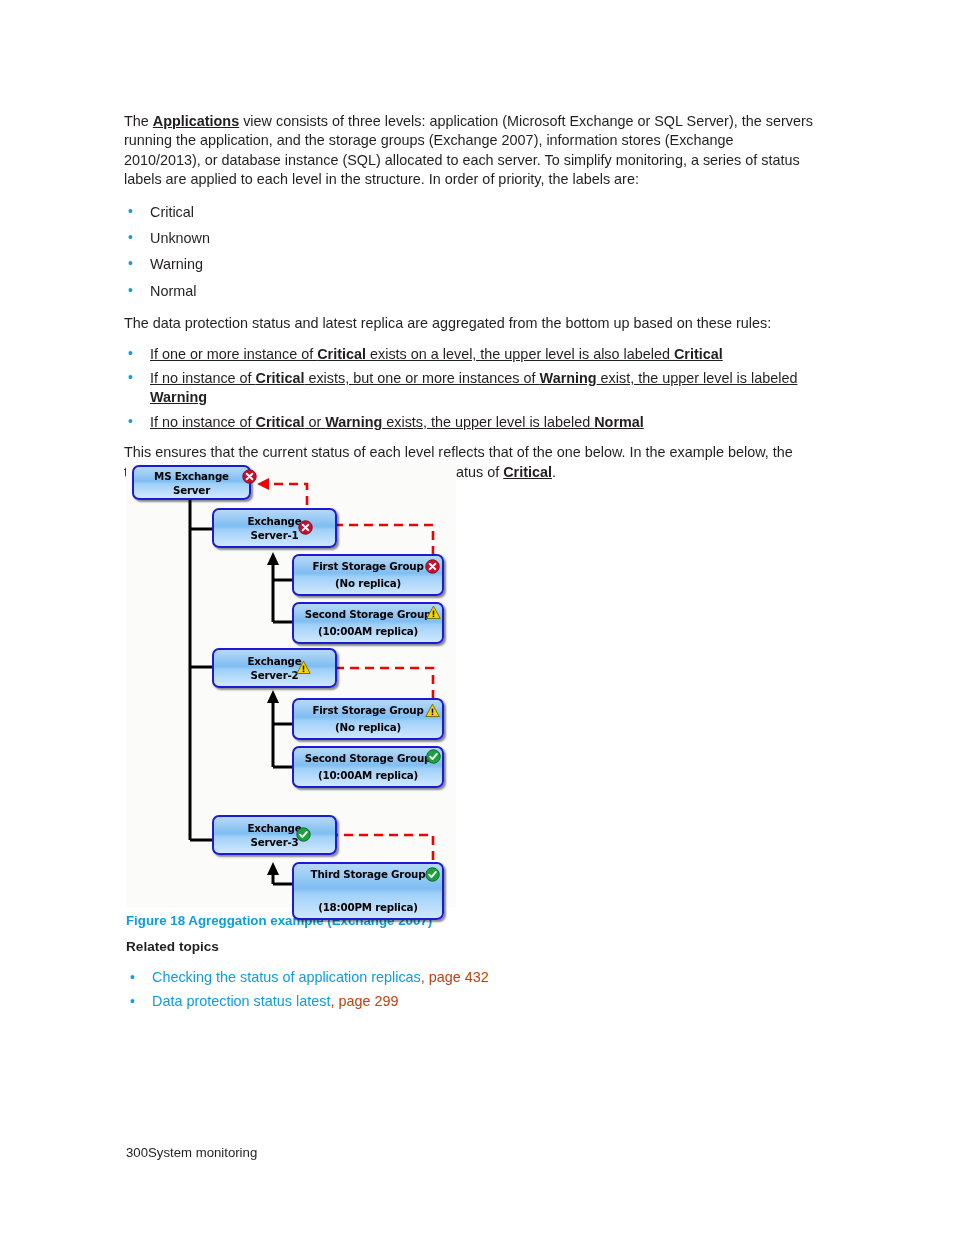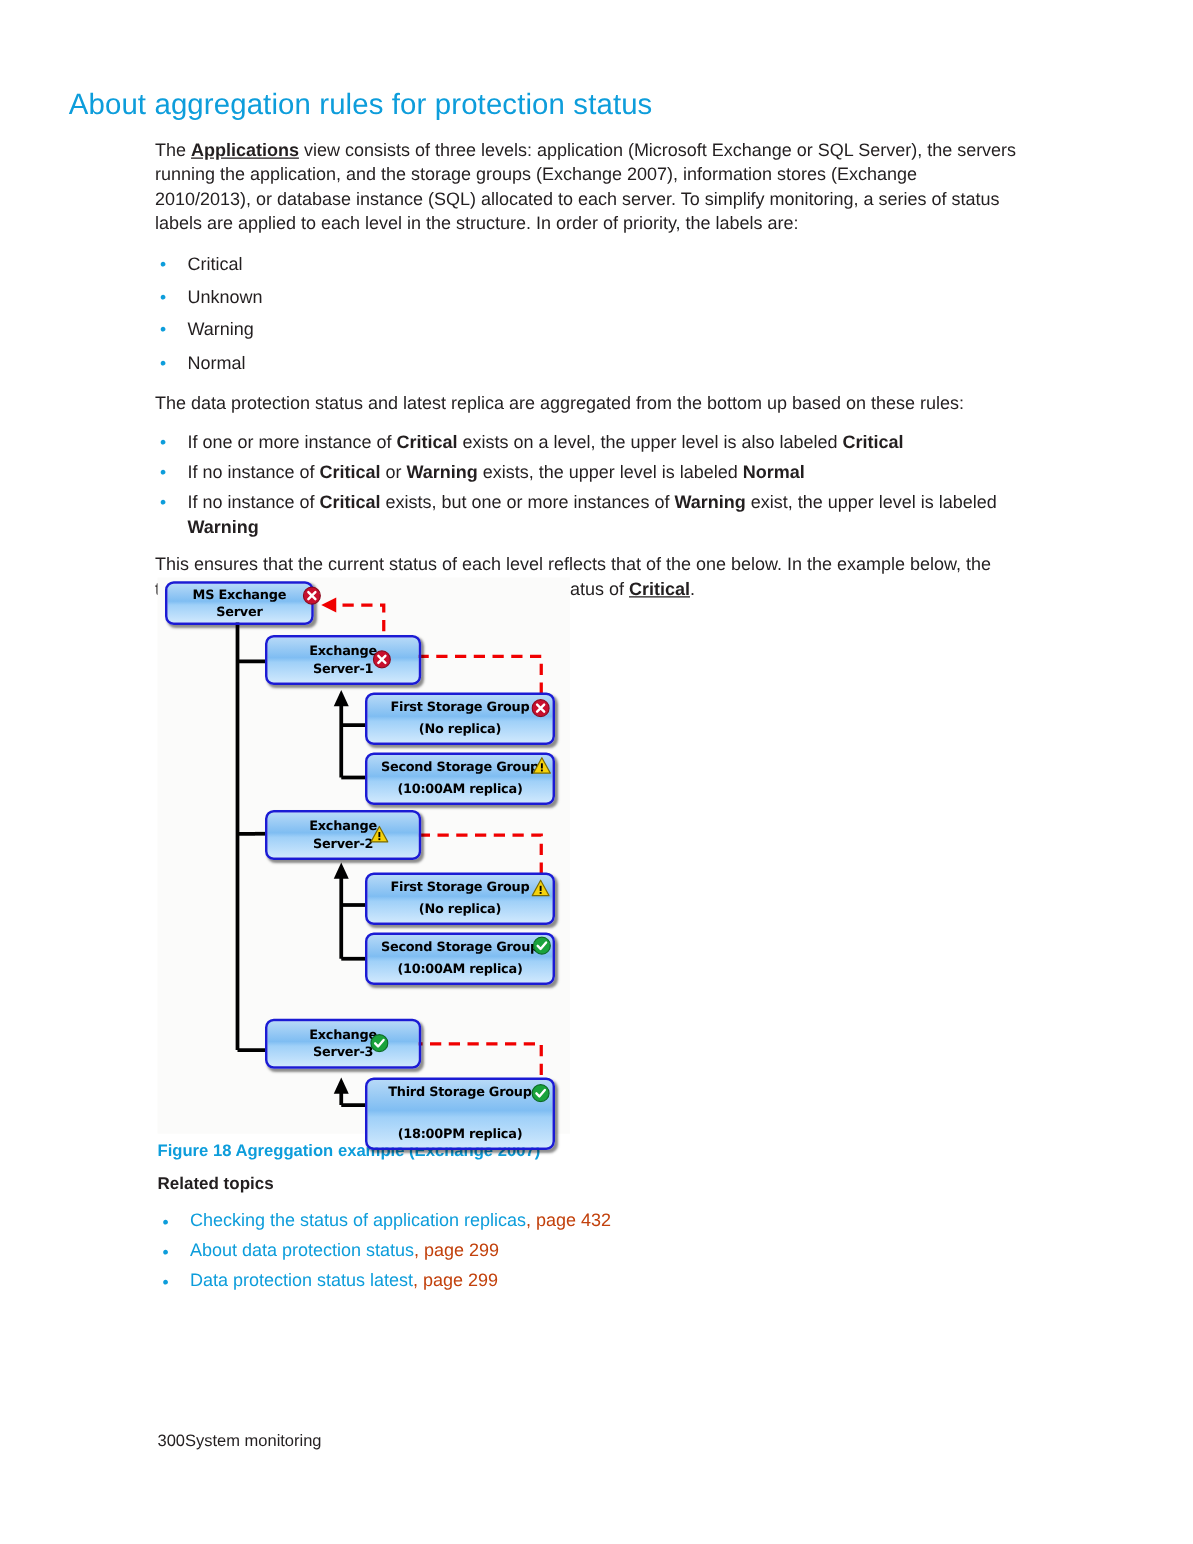--- a/index.html
+++ b/index.html
@@ -70,21 +70,21 @@
     content: "•";
     position: absolute;
     left: 4px;
     top: -1px;
     color: #0d9ddb;
     font-size: 14px;
     line-height: 19.4px;
   }
   ul.bullets li b { font-weight: 700; }
 
-  ul.tight li { margin-bottom: 5px; }
+  ul.tight li { margin-bottom: 5px; text-decoration: underline; }
 
   
   .figure-wrap {
     position: absolute;
     left: 126px;
     top: 462px;
     width: 330px;
     height: 445px;
     background: #fbfbfa;
   }
@@ -185,21 +185,20 @@
     font-size: 13.2px;
     color: #231f20;
   }
   .footer .pnum { }
 </style>
 </head>
 <body>
 
 <div class="page">
 
-  <div class="h1">About aggregation rules for protection status</div>
 
   <div class="body-col">
 
     <p class="para"><span>The </span><b>Applications</b><span> view consists of three levels: application (Microsoft Exchange or SQL Server), the servers running the application, and the storage groups (Exchange 2007), information stores (Exchange 2010/2013), or database instance (SQL) allocated to each server. To simplify monitoring, a series of status labels are applied to each level in the structure. In order of priority, the labels are:</span></p>
 
     <div class="gap-md"></div>
 
     <ul class="bullets">
       <li><span>Critical</span></li>
       <li><span>Unknown</span></li>
@@ -208,22 +207,22 @@
     </ul>
 
     <div class="gap-md"></div>
 
     <p class="para">The data protection status and latest replica are aggregated from the bottom up based on these rules:</p>
 
     <div class="gap-sm"></div>
 
     <ul class="bullets tight">
       <li><span>If one or more instance of </span><b>Critical</b><span> exists on a level, the upper level is also labeled </span><b>Critical</b></li>
+      <li><span>If no instance of </span><b>Critical</b><span> exists, but one or more instances of </span><b>Warning</b><span> exist, the upper level is labeled </span><b>Warning</b></li>
       <li><span>If no instance of </span><b>Critical</b><span> or </span><b>Warning</b><span> exists, the upper level is labeled </span><b>Normal</b></li>
-      <li><span>If no instance of </span><b>Critical</b><span> exists, but one or more instances of </span><b>Warning</b><span> exist, the upper level is labeled </span><b>Warning</b></li>
     </ul>
 
     <div class="gap-sm"></div>
 
     <p class="para"><span>This ensures that the current status of each level reflects that of the one below. In the example below, the top (application) level is tagged with an aggregate status of </span><b>Critical</b><span>.</span></p>
   </div>
 
   <div class="figure-wrap">
     <div class="diagram">
 
@@ -370,21 +369,20 @@
 
     </div>
   </div>
 
   <div class="fig-caption">Figure 18 Agreggation example (Exchange 2007)</div>
 
   <div class="related-head">Related topics</div>
   <div class="related-list">
     <ul>
       <li><a href="#">Checking the status of application replicas</a><span class="pg">, page 432</span></li>
-      <li><a href="#">About data protection status</a><span class="pg">, page 299</span></li>
       <li><a href="#">Data protection status latest</a><span class="pg">, page 299</span></li>
     </ul>
   </div>
 
   <div class="footer">
     <span class="pnum">300</span><span>System monitoring</span>
   </div>
 
 </div>
 

